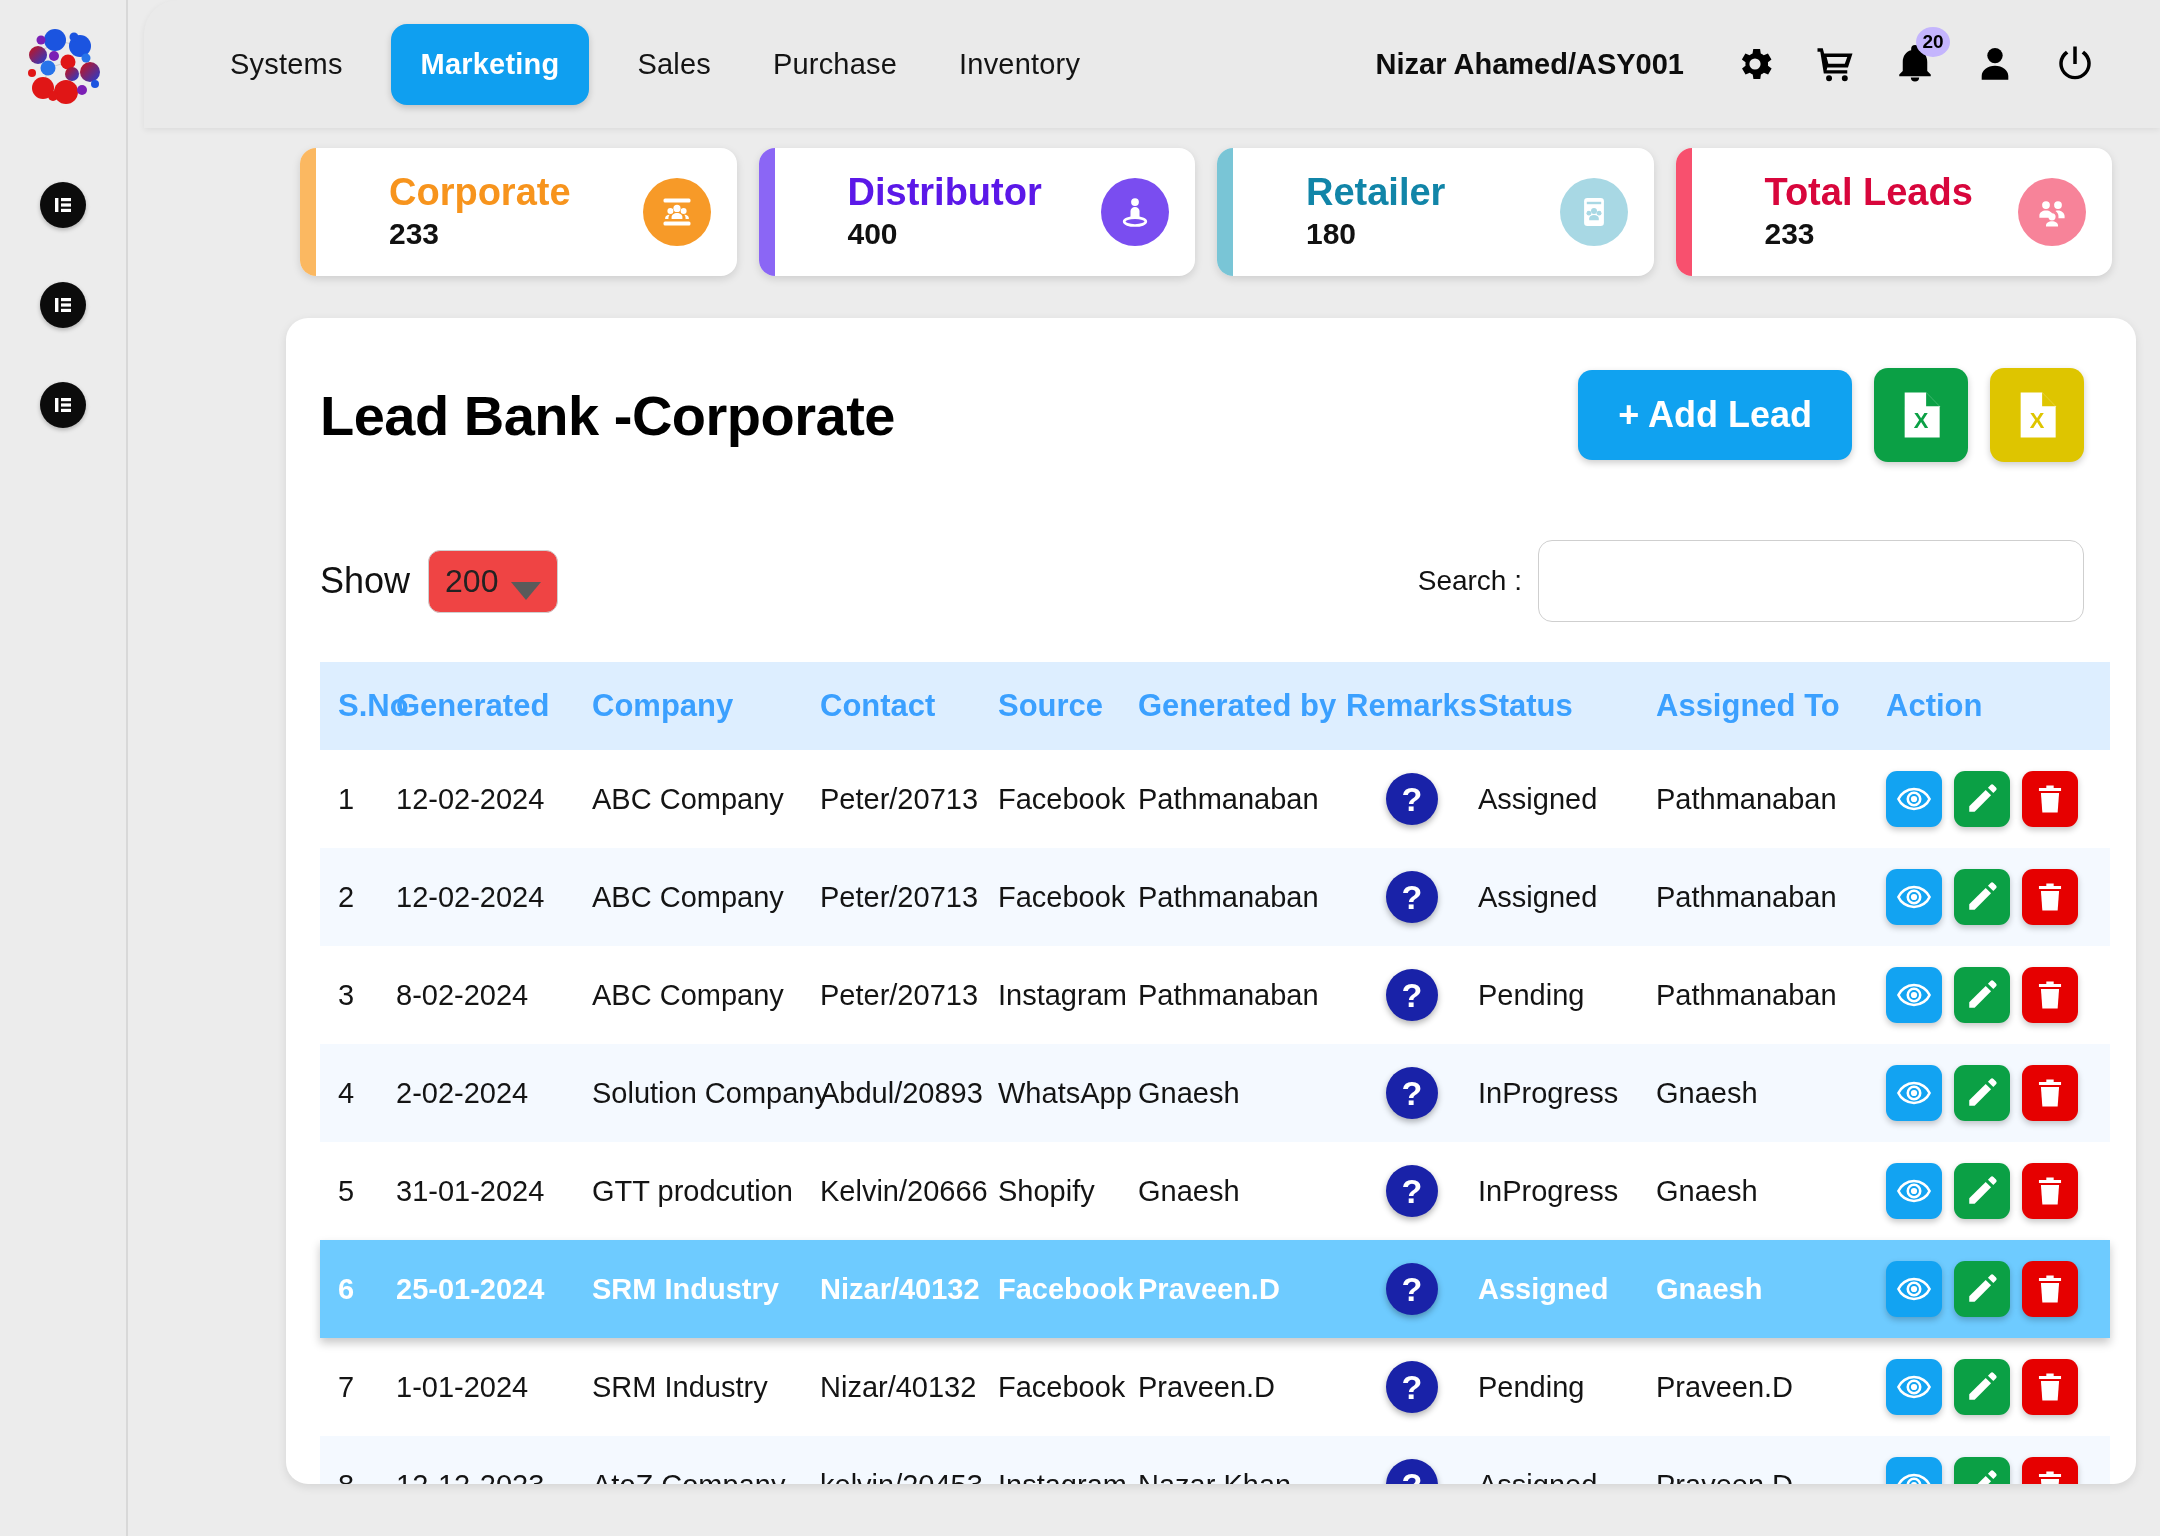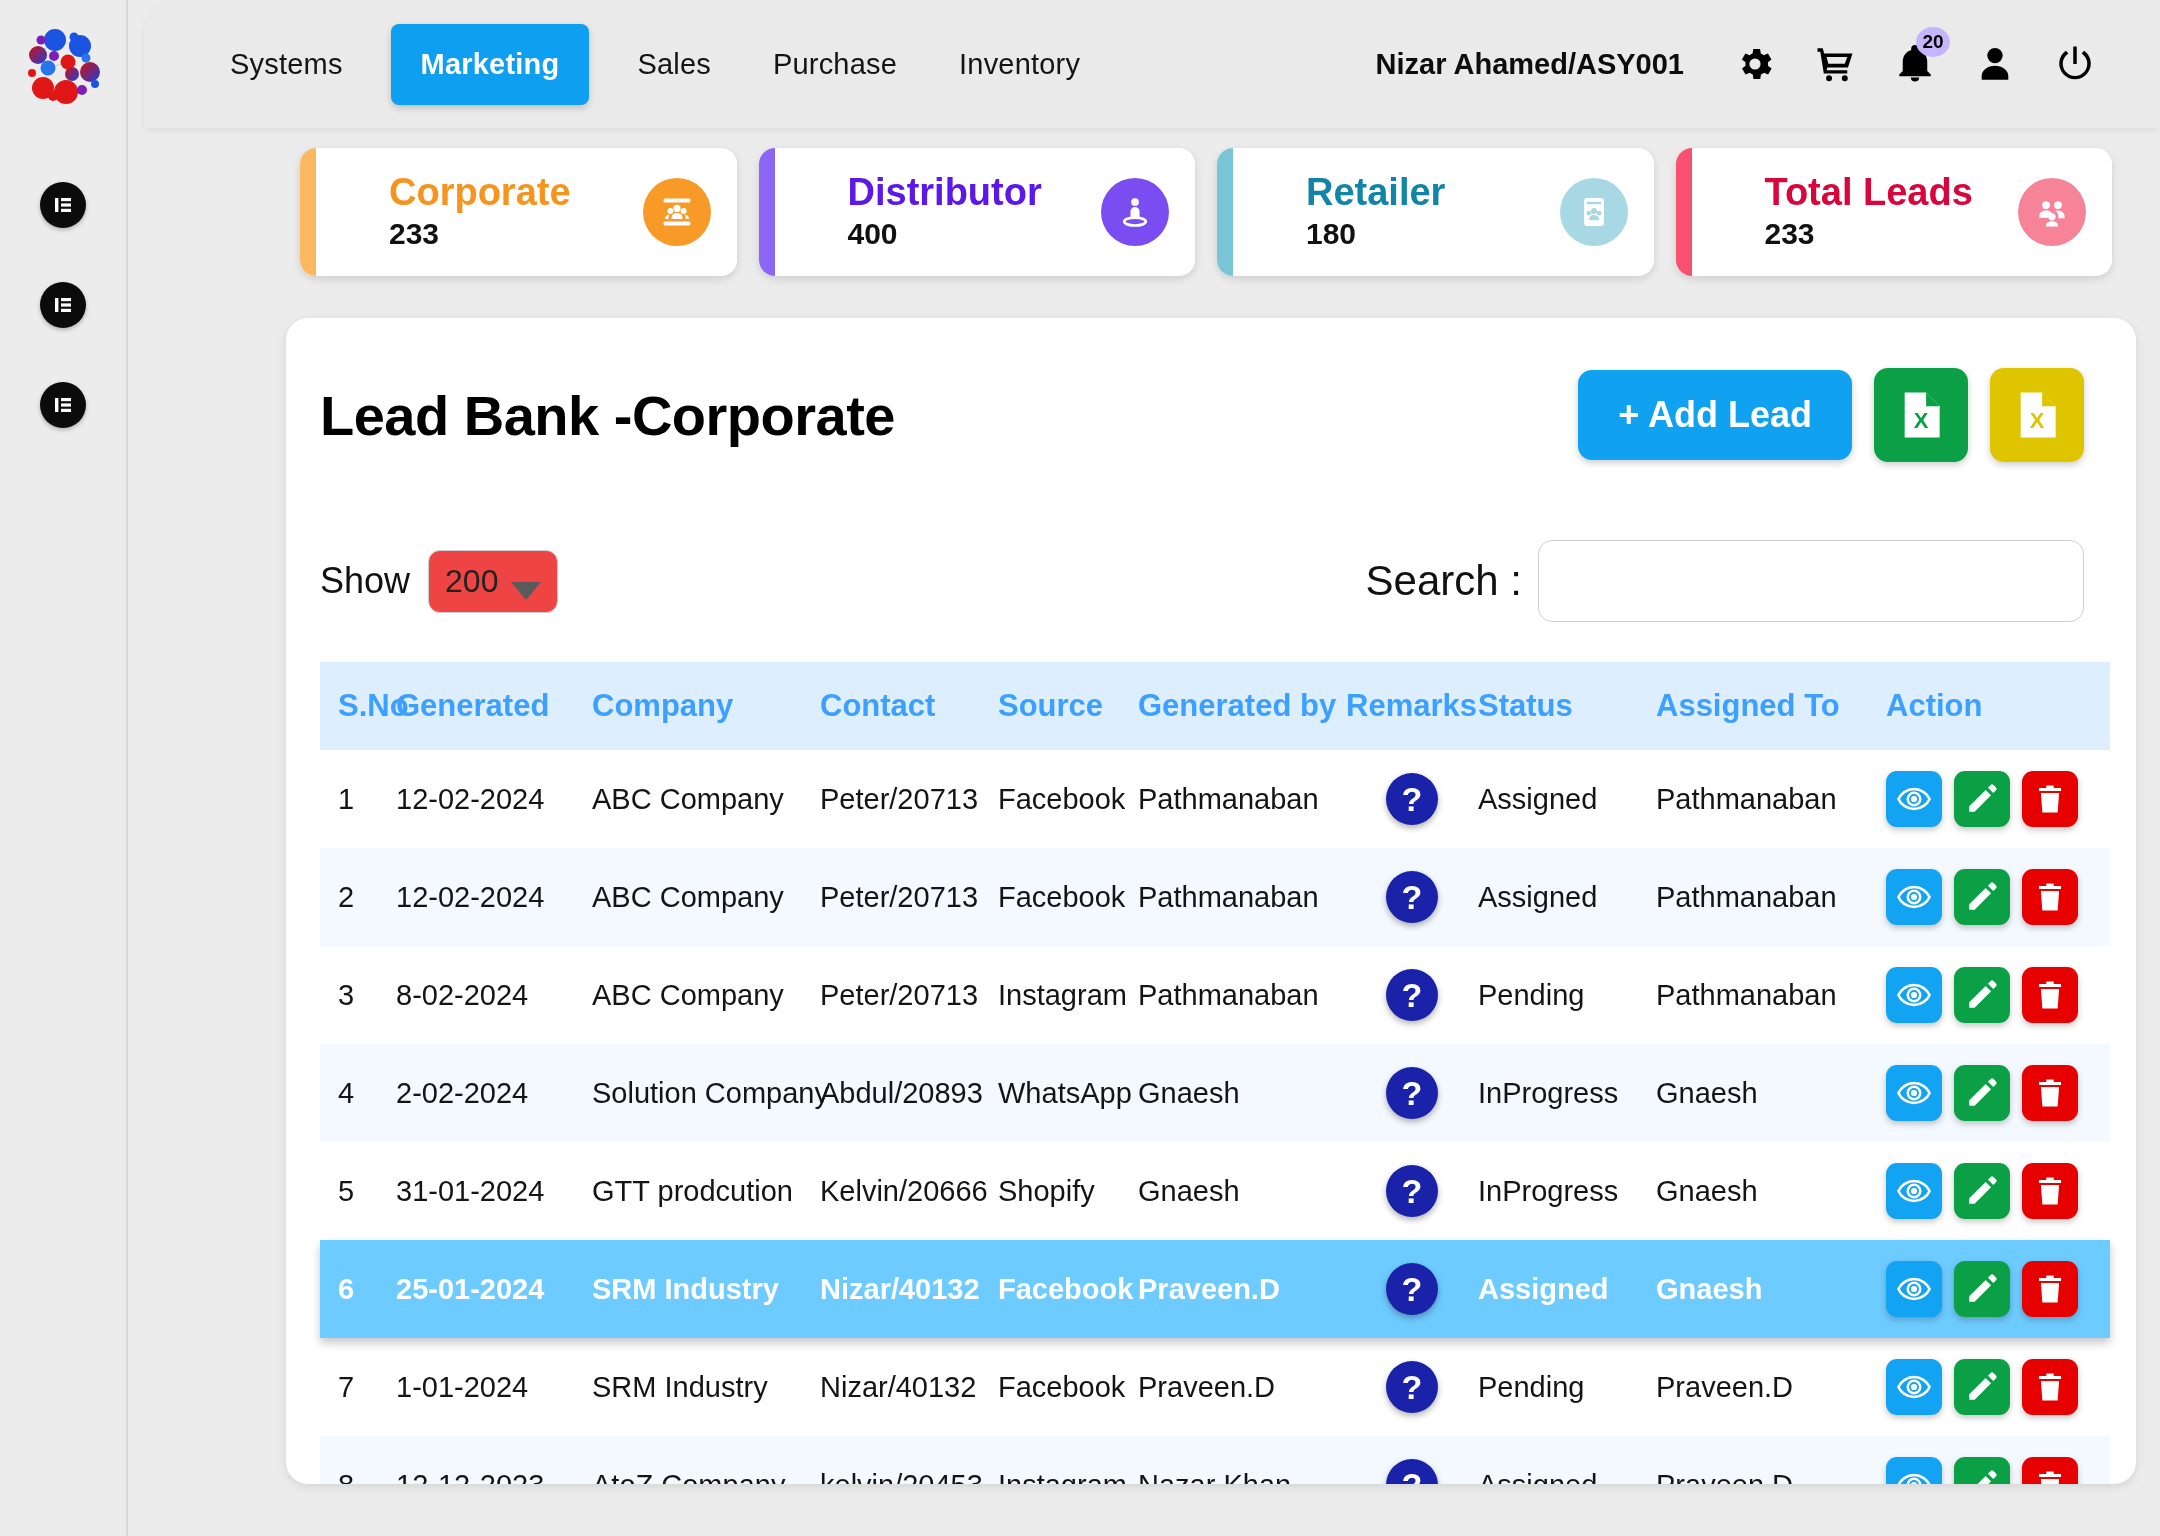--- a/index.html
+++ b/index.html
@@ -48,21 +48,21 @@
     display: flex; align-items: center;
     box-shadow: 0 2px 6px rgba(0,0,0,.07);
   }
   #nav-tabs { display: flex; align-items: center; gap: 14px; margin-left: 62px; }
   .nav-tab {
     font-size: 29px; color: #141414; letter-spacing: .2px;
     padding: 0 24px; white-space: nowrap; cursor: pointer;
   }
   .nav-tab.active {
     background: #0f9ff0; color: #fff; font-weight: bold;
-    border-radius: 8px; padding: 24px 30px; margin: 0 10px;
+    border-radius: 16px; padding: 24px 30px; margin: 0 10px;
     box-shadow: 0 3px 7px rgba(0,0,0,.18);
   }
   #topbar-right {
     margin-left: auto; margin-right: 62px;
     display: flex; align-items: center; gap: 34px;
   }
   #user-name { font-size: 29px; font-weight: bold; color: #0d0d0d; margin-right: 14px; white-space: nowrap; }
   .top-icon { width: 46px; height: 46px; position: relative; cursor: pointer; display:flex; align-items:center; justify-content:center;}
   .top-icon svg { width: 42px; height: 42px; fill: #000; }
   #notif-badge {
@@ -135,21 +135,21 @@
   #show-label { font-size: 36px; color: #111; }
   #show-select {
     border: 1px solid #cfcfcf; border-radius: 12px;
     background: #ef4444; padding: 12px 16px;
     display: flex; align-items: flex-end; gap: 13px; cursor: pointer;
     min-width: 126px;
   }
   #show-value { font-size: 32px; color: #222; }
   .caret { width: 0; height: 0; border-left: 15px solid transparent; border-right: 15px solid transparent; border-top: 18px solid #5a5a5a; }
   #search-group { margin-left: auto; display: flex; align-items: center; gap: 16px; }
-  #search-label { font-size: 42px; color: #111; }
+  #search-label { font-size: 28px; color: #111; }
   #search-input {
     width: 546px; height: 82px; border: 1px solid #cfcfcf;
     border-radius: 14px; background: #fff; padding: 0 18px;
     font-size: 30px; font-family: "Liberation Sans", sans-serif;
   }
 
   
   #lead-table { width: 1790px; margin: 40px 0 0 34px; border-collapse: collapse; table-layout: fixed; }
   #lead-table thead tr { background: #ddeeff; }
   #lead-table th {

